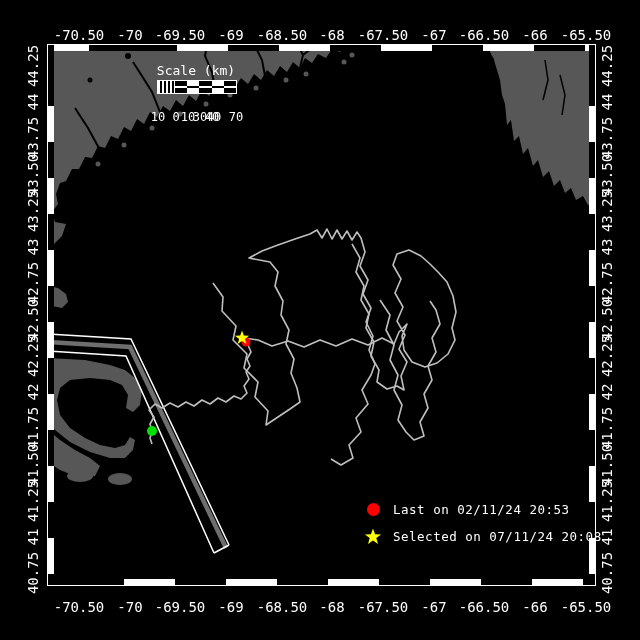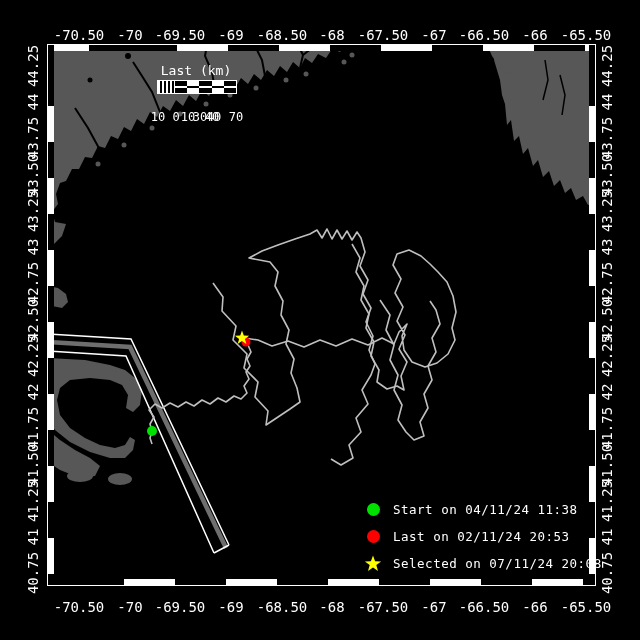--- a/index.html
+++ b/index.html
@@ -180,46 +180,40 @@
   <span class="lat-label" style="left:607px;top:283px">42.75</span>
   <span class="lat-label" style="left:607px;top:320px">42.50</span>
   <span class="lat-label" style="left:607px;top:356px">42.25</span>
   <span class="lat-label" style="left:607px;top:392px">42</span>
   <span class="lat-label" style="left:607px;top:428px">41.75</span>
   <span class="lat-label" style="left:607px;top:465px">41.50</span>
   <span class="lat-label" style="left:607px;top:501px">41.25</span>
   <span class="lat-label" style="left:607px;top:537px">41</span>
   <span class="lat-label" style="left:607px;top:573px">40.75</span>
 
-  <span id="scale-title">Last (km)</span>
+  <span id="scale-title">Scale (km)</span>
   <div id="scale-bar">
     <div id="scale-hatch"></div>
     <div class="seg dark"></div>
     <div class="seg lite"></div>
     <div class="seg dark"></div>
     <div class="seg lite"></div>
     <div class="seg dark"></div>
   </div>
   <span class="scale-num" style="left:158px">10</span>
   <span class="scale-num" style="left:176px">0</span>
   <span class="scale-num" style="left:188px">10</span>
   <span class="scale-num" style="left:200px">30</span>
   <span class="scale-num" style="left:212px">40</span>
   <span class="scale-num" style="left:214px">40</span>
   <span class="scale-num" style="left:236px">70</span>
 
   <div id="legend">
     <div class="legend-row">
       <span class="legend-marker">
-          <span class="dot green"></span>
-        </span>
-      <span class="legend-label">Start on 04/11/24 11:38</span>
-    </div>
-    <div class="legend-row">
-      <span class="legend-marker">
           <span class="dot red"></span>
         </span>
       <span class="legend-label">Last on 02/11/24 20:53</span>
     </div>
     <div class="legend-row">
       <span class="legend-marker">
         <svg width="20" height="20" viewBox="-10 -10 20 20" style="position:static">
           <polygon fill="#ffff00" points="0,-8.5 2.1,-2.7 8.1,-2.6 3.3,1 5,6.9 0,3.4 -5,6.9 -3.3,1 -8.1,-2.6 -2.1,-2.7"></polygon>
         </svg>
       </span>

